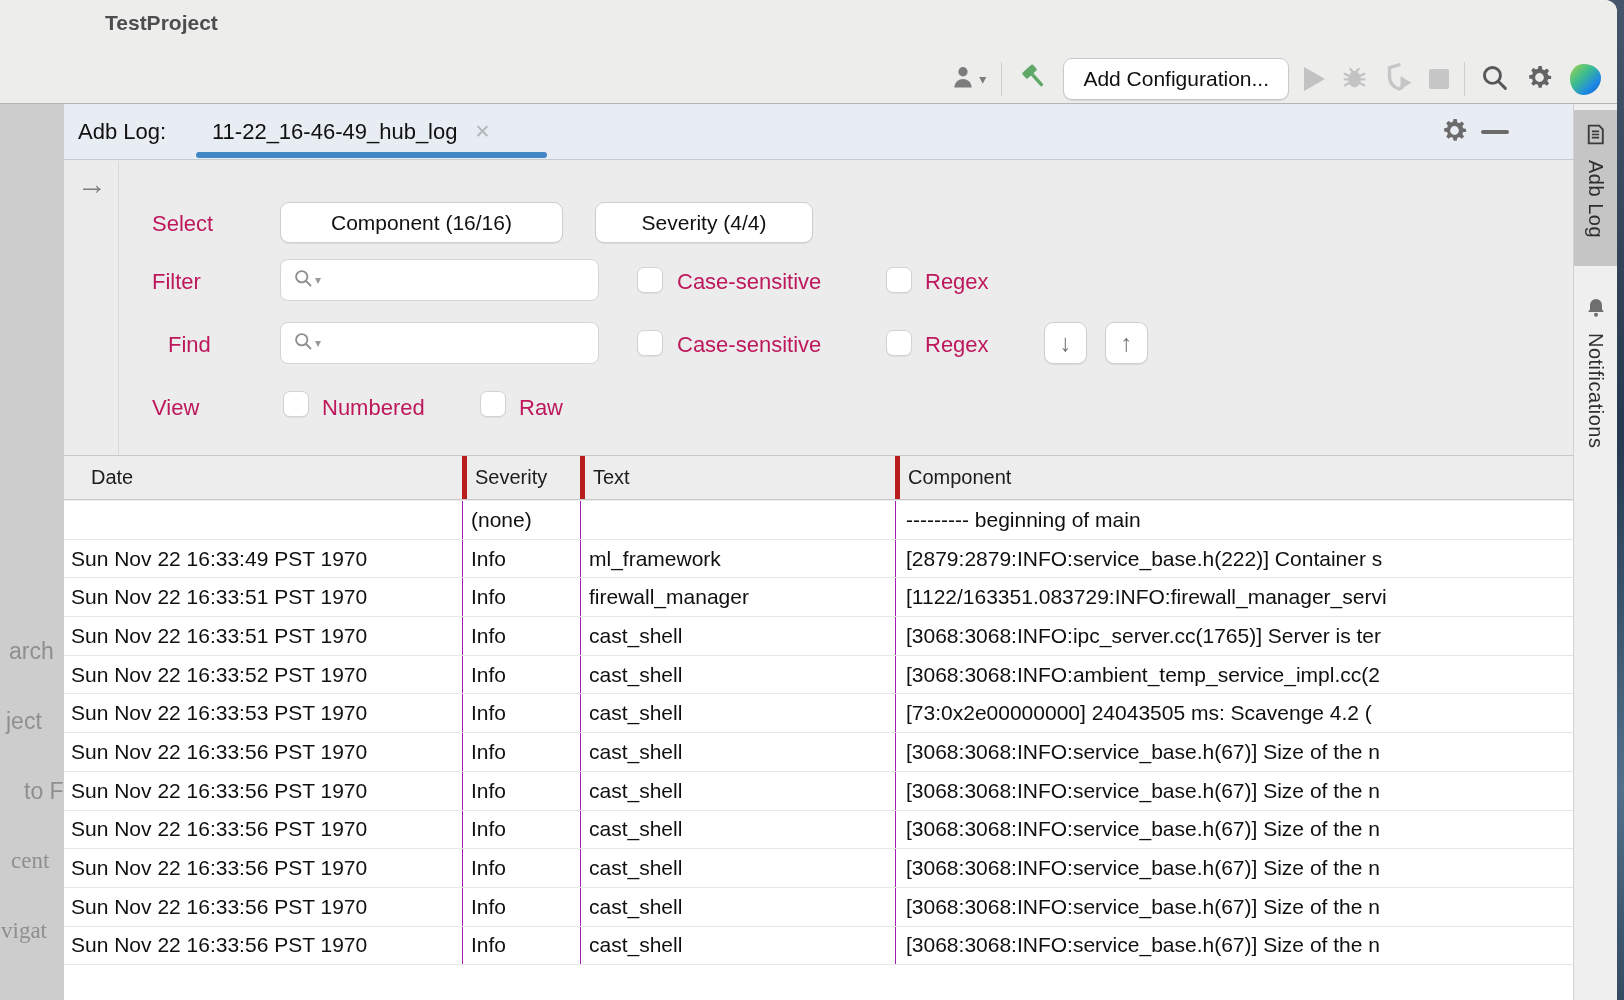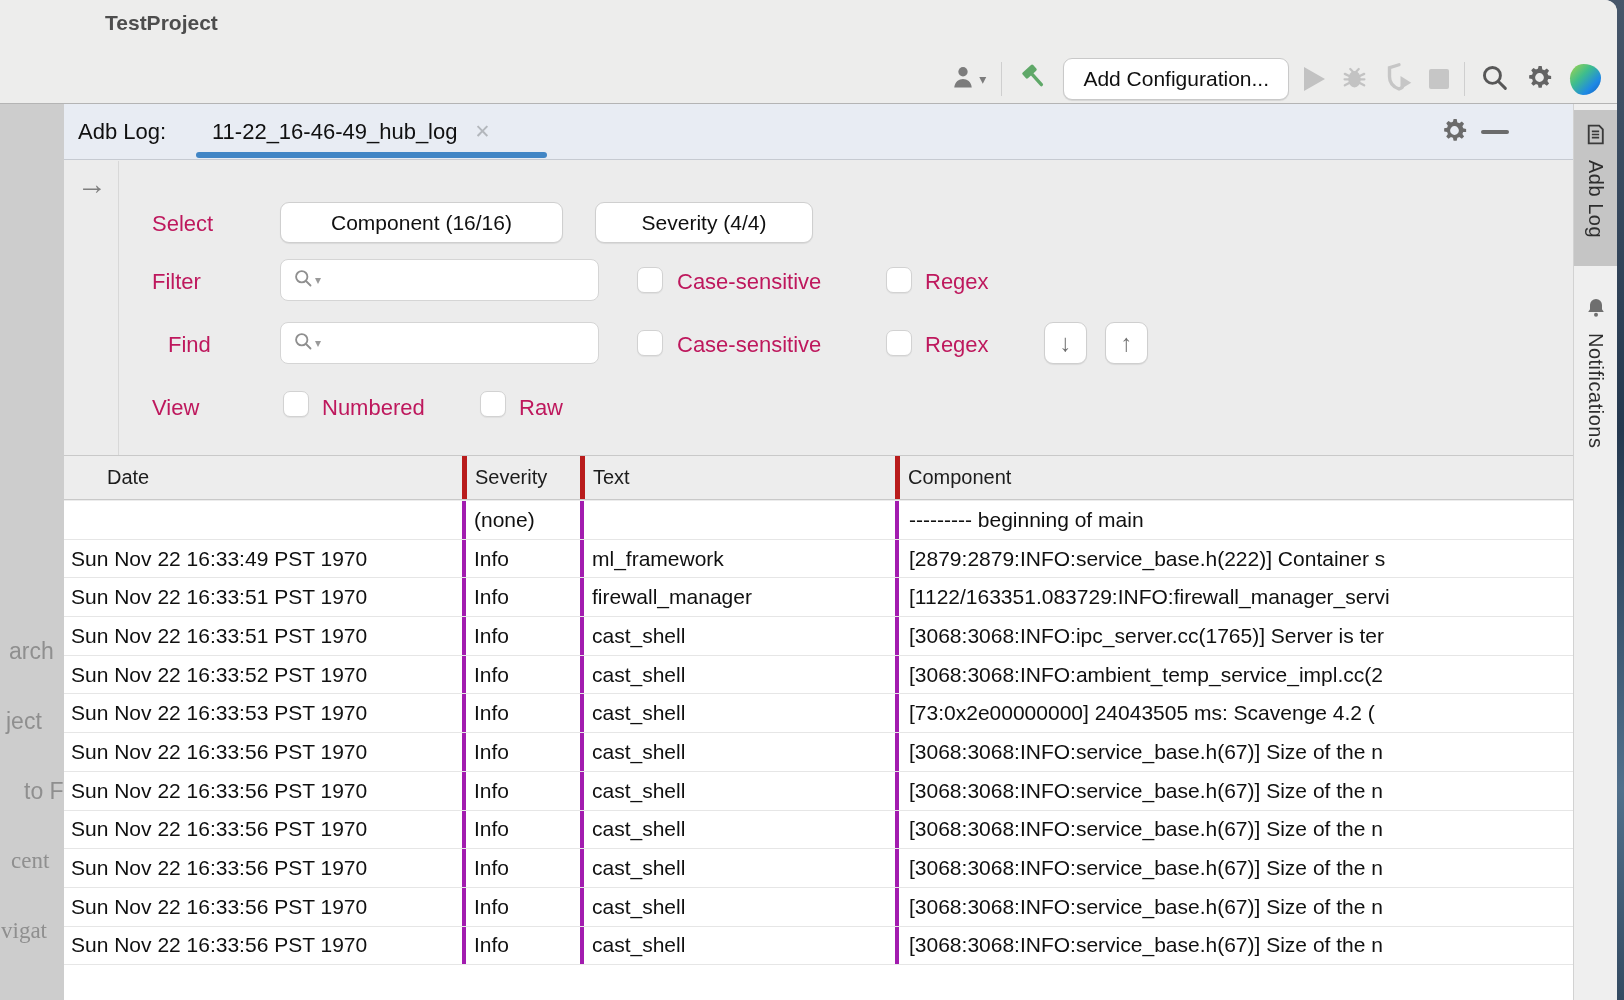--- a/index.html
+++ b/index.html
@@ -71,28 +71,28 @@
   .lbl-numbered{left:258px;top:234px;}.lbl-raw{left:455px;top:234px;}
   .nav-btn{font-size:24px;color:#6f6f6f;}
   .btn-down{left:980px;top:161px;width:43px;height:42px;}
   .btn-up{left:1041px;top:161px;width:43px;height:42px;}
 
   
   .tbl-header{position:absolute;left:0;top:351px;width:100%;height:45px;background:#EDEDED;
     border-top:1px solid #C9C9C9;border-bottom:1px solid #C9C9C9;box-sizing:border-box;
     display:grid;grid-template-columns:398px 118px 315px 1fr;align-items:center;font-size:20px;color:#1c1c1c;}
   .th{padding-left:8px;position:relative;height:100%;display:flex;align-items:center;}
-  .th:first-child{padding-left:43px;}
+  .th:first-child{padding-left:27px;}
   .th + .th{border-left:5px solid #b91c1c;}
   .tbl-body{position:absolute;left:0;top:397px;width:100%;height:499px;background:#FFFFFF;overflow:hidden;}
   .trow{display:grid;grid-template-columns:398px 118px 315px 1fr;height:38.7px;box-sizing:border-box;
     border-bottom:1px solid #E6E6E6;align-items:center;font-size:21px;color:#101010;white-space:nowrap;}
   .cell{overflow:hidden;padding-left:8px;height:100%;display:flex;align-items:center;box-sizing:border-box;}
   .c-date{padding-left:7px;}
-  .c-sev,.c-comp,.c-text{border-left:4px solid #a21caf;}
+  .c-sev,.c-comp,.c-text{border-left:1px solid #a21caf;}
   .c-text{padding-left:10px;}
 
   
   .sidebar{position:absolute;left:1573px;top:104px;width:44px;height:896px;background:#EFEFEF;border-left:1px solid #D2D2D2;box-sizing:border-box;}
   .side-tab{position:absolute;left:0;width:100%;display:flex;flex-direction:column;align-items:center;gap:9px;}
   .tab-adb{top:6px;height:156px;background:#C5C5C5;padding-top:12px;box-sizing:border-box;}
   .tab-notif{top:188px;height:230px;padding-top:4px;box-sizing:border-box;}
   .side-label{writing-mode:vertical-rl;font-size:20px;color:#2e2e2e;letter-spacing:.5px;}
 </style>
 </head>

